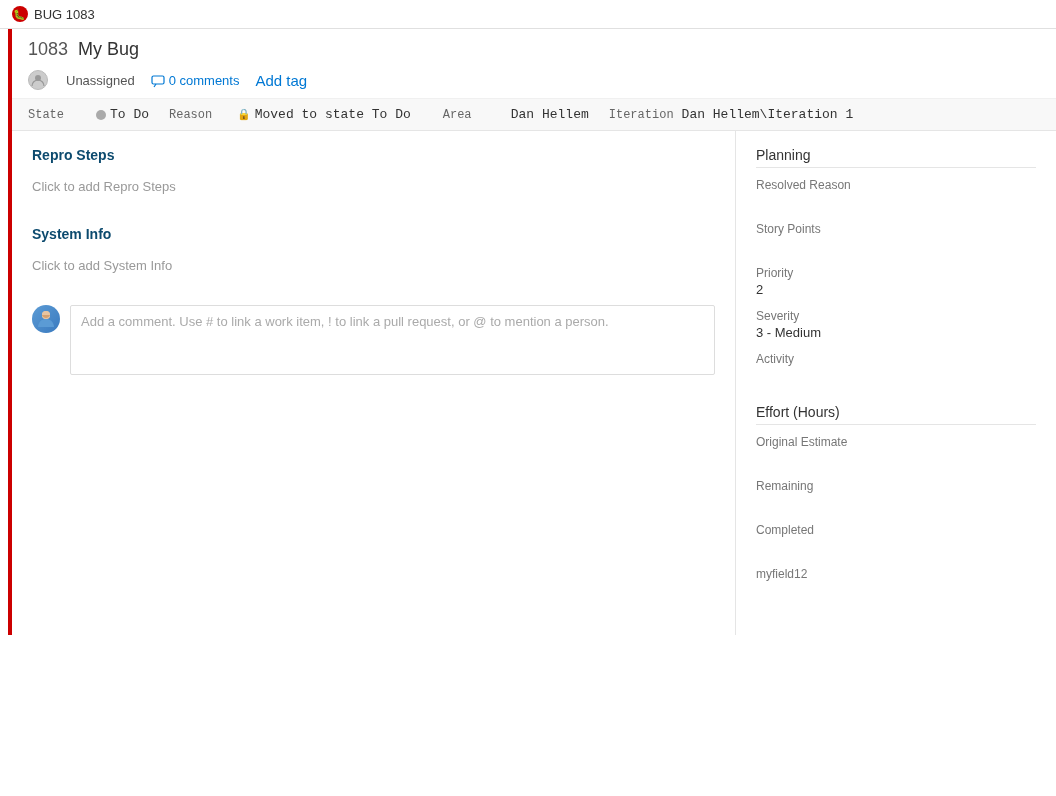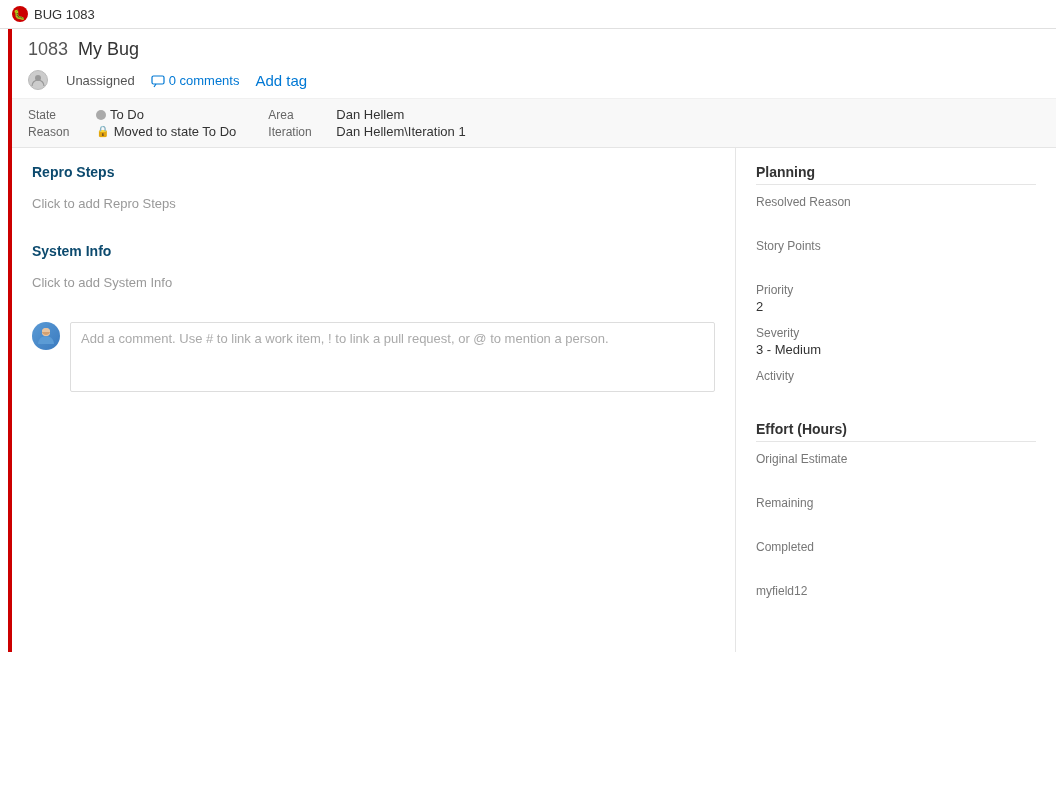--- a/index.html
+++ b/index.html
@@ -113,24 +113,25 @@
     .fields-row {
       background: #f8f8f8;
       padding: 8px 16px;
       display: flex;
       flex-direction: row;
       gap: 0;
       border-bottom: 1px solid #e5e5e5;
     }
     .field-group {
       display: flex;
-      flex-direction: column;
-      gap: 2px;
+      flex-direction: row;
+      gap: 20px;
       min-width: 200px;
       padding-right: 32px;
+      font-family: Liberation Mono, monospace;
     }
     .field-row {
       display: flex;
       align-items: center;
       gap: 8px;
     }
     .field-label {
       font-size: 12px;
       color: #666;
       min-width: 60px;
@@ -231,21 +232,21 @@
       color: #aaa;
       font-size: 13px;
     }
 
     
     .right-section {
       margin-bottom: 20px;
     }
     .right-section-title {
       font-size: 14px;
-      font-weight: 700;
+      font-weight: 400;
       color: #333;
       margin-bottom: 10px;
       padding-bottom: 4px;
       border-bottom: 1px solid #e5e5e5;
     }
     .right-field {
       margin-bottom: 12px;
     }
     .right-field-label {
       font-size: 12px;

